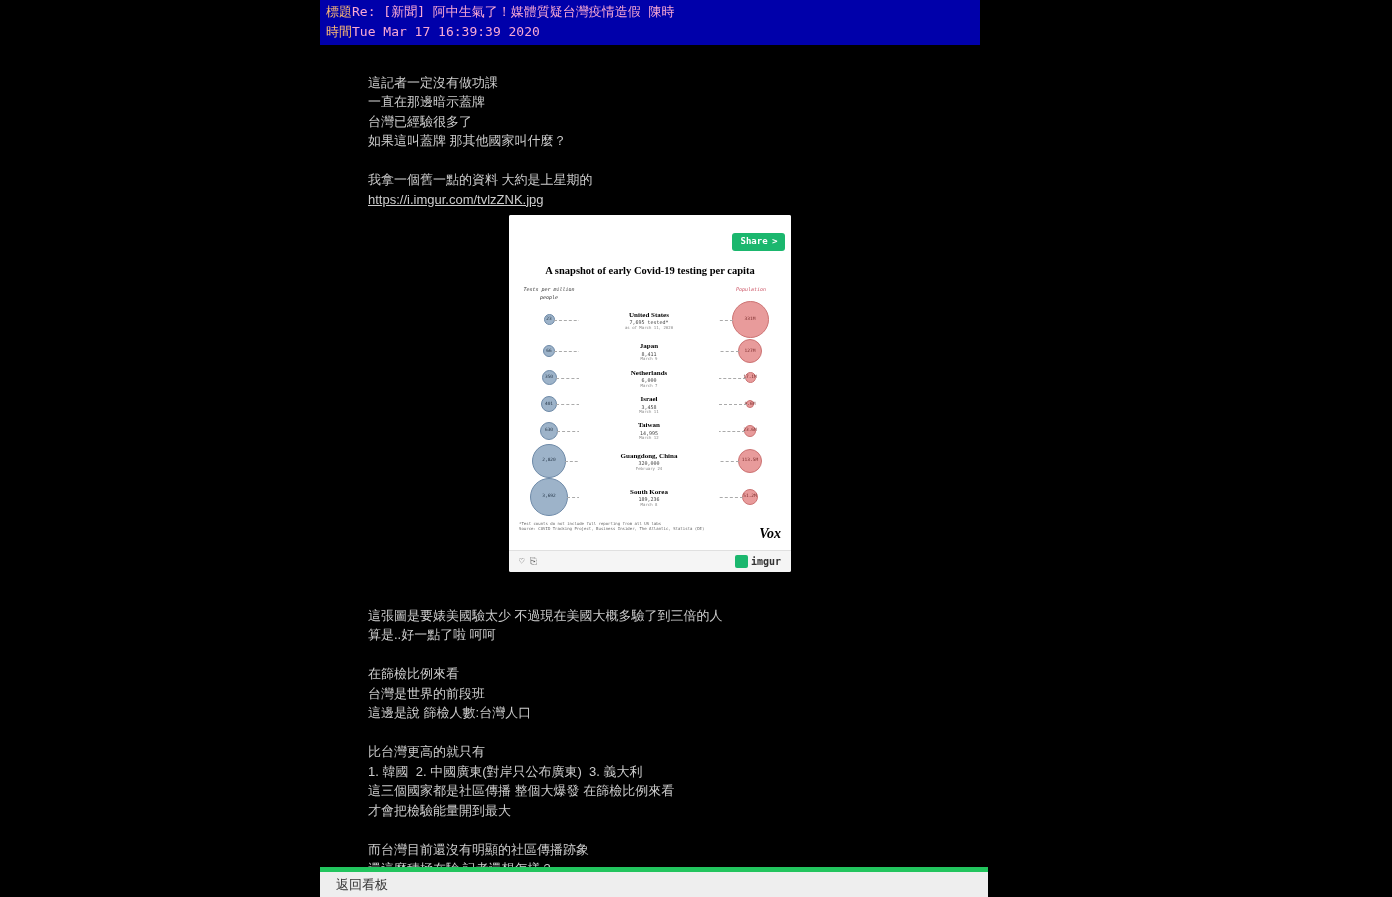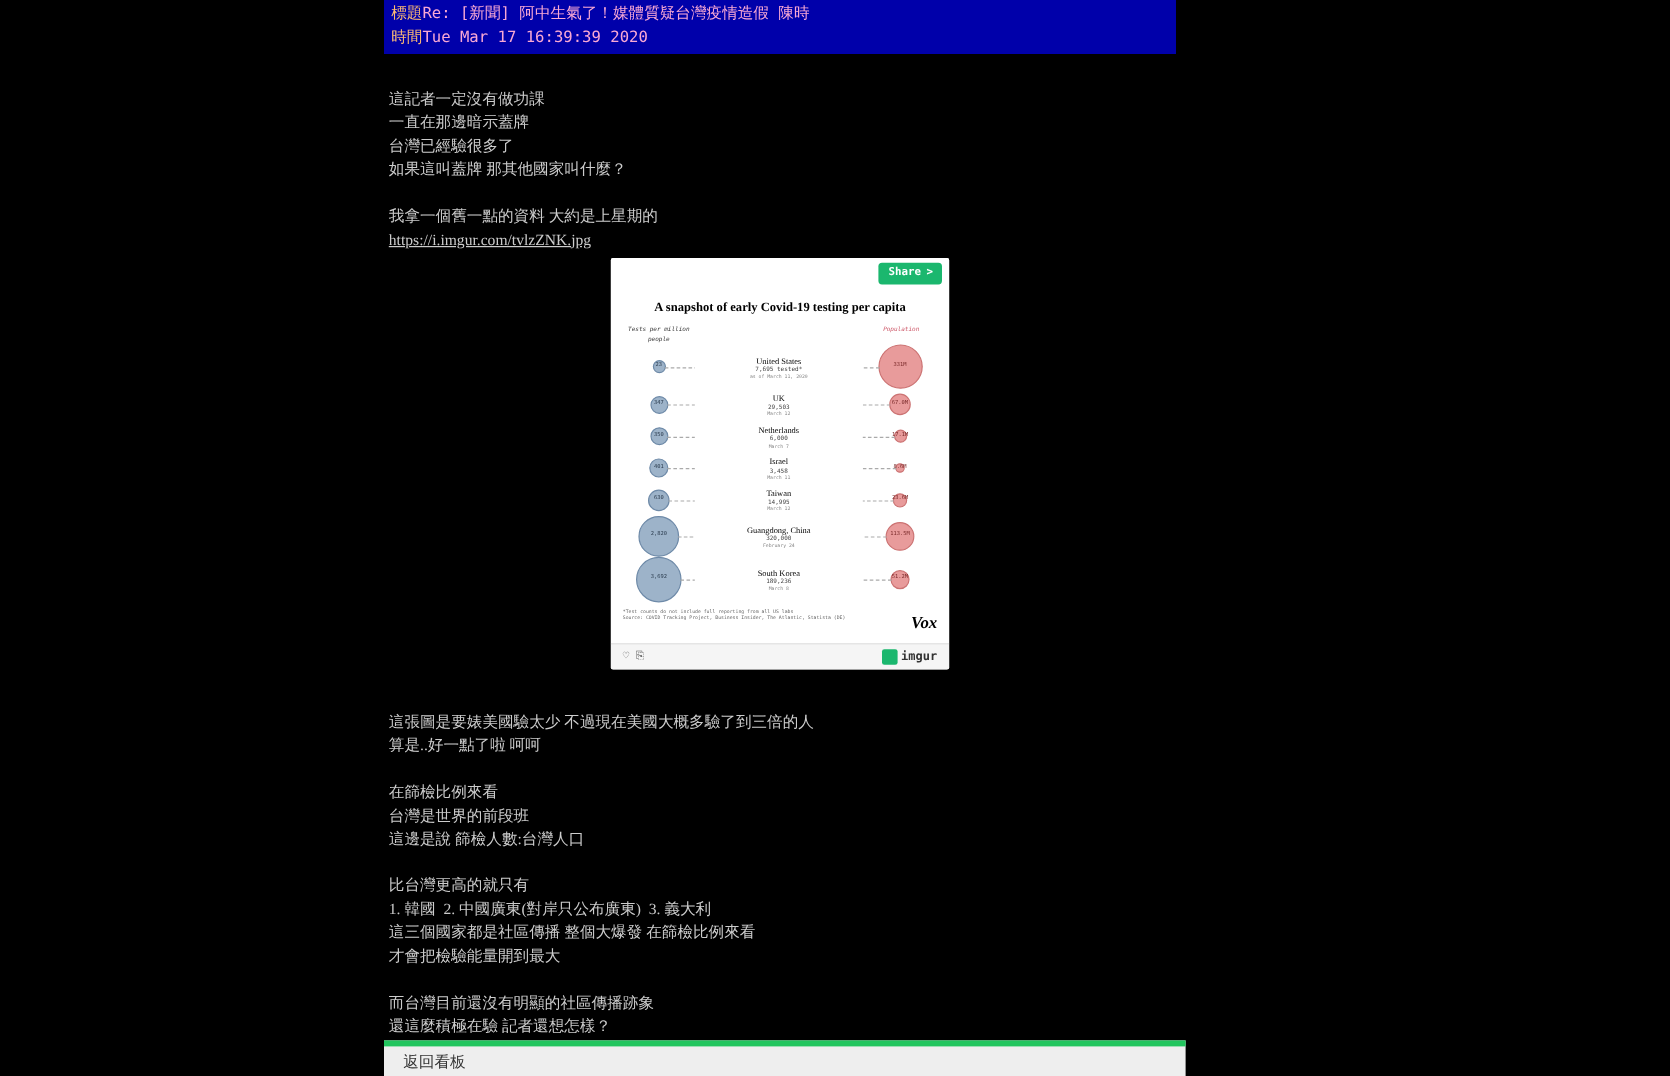--- a/index.html
+++ b/index.html
@@ -33,22 +33,23 @@
   }
   .header-label {
     color: #fdba74;
   }
   .header-value {
     color: #f9a8d4;
   }
   .post-text {
     color: #ccc;
     white-space: pre;
-    font-family: Liberation Serif, serif;
+    font-family: Liberation Sans, sans-serif;
     padding: 8px 4px 0 4px;
+    margin-left: 44px;
   }
   .post-link {
     color: #ccc;
     text-decoration: underline;
     cursor: pointer;
   }
   .embed {
     width: 282px;
     margin: 6px auto 6px auto;
     background: #fff;
@@ -65,20 +66,21 @@
   .share-btn {
     background: #1bb76e;
     color: #fff;
     font-size: 9px;
     font-weight: bold;
     padding: 2px 8px;
     border-radius: 3px;
     display: inline-flex;
     align-items: center;
     gap: 4px;
+    margin-top: 14px;
   }
   .share-btn::after {
     content: "<";
     transform: scaleX(-1);
     display: inline-block;
     font-weight: bold;
   }
   .infographic {
     background: #fff;
     padding: 8px 10px 6px 10px;
@@ -146,21 +148,21 @@
     border-radius: 50%;
     display: flex;
     align-items: center;
     justify-content: center;
     font-size: 4.5px;
     color: #7a2a2a;
     border: 0.5px solid #cc7373;
   }
   .country {
     font-family: Georgia, serif;
-    font-weight: normal;
+    font-weight: bold;
     font-size: 7px;
   }
   .tested {
     font-size: 5px;
     color: #444;
     line-height: 1.1;
   }
   .date {
     font-size: 4px;
     color: #888;
@@ -277,32 +279,32 @@
               <div class="col-mid" style="background: rgb(255, 255, 255); z-index: 1;">
                 <div class="country">United States</div>
                 <div class="tested">7,695 tested*</div>
                 <div class="date">as of March 11, 2020</div>
               </div>
               <div class="col-right">
                 <div class="bubble-red" style="width: 35px; height: 35px;">331M</div>
               </div>
             </div>
             <div class="row">
-              <div class="dash" style="left: 36.5px; right: 150px;"></div>
-              <div class="dash" style="left: 150px; right: 39px;"></div>
-              <div class="col-left">
-                <div class="bubble-blue" style="width: 13px; height: 13px;">347</div>
-              </div>
-              <div class="col-mid" style="background: rgb(255, 255, 255); z-index: 1;">
-                <div class="country">UK</div>
-                <div class="tested">29,503</div>
-                <div class="date">March 12</div>
-              </div>
-              <div class="col-right">
-                <div class="bubble-red" style="width: 16px; height: 16px;">67.0M</div>
+              <div class="dash" style="left: 35px; right: 150px;"></div>
+              <div class="dash" style="left: 150px; right: 42px;"></div>
+              <div class="col-left">
+                <div class="bubble-blue" style="width: 10px; height: 10px;">66</div>
+              </div>
+              <div class="col-mid" style="background: rgb(255, 255, 255); z-index: 1;">
+                <div class="country">Japan</div>
+                <div class="tested">8,411</div>
+                <div class="date">March 9</div>
+              </div>
+              <div class="col-right">
+                <div class="bubble-red" style="width: 22px; height: 22px;">127M</div>
               </div>
             </div>
             <div class="row">
               <div class="dash" style="left: 36.5px; right: 150px;"></div>
               <div class="dash" style="left: 150px; right: 35.5px;"></div>
               <div class="col-left">
                 <div class="bubble-blue" style="width: 13px; height: 13px;">350</div>
               </div>
               <div class="col-mid" style="background: rgb(255, 255, 255); z-index: 1;">
                 <div class="country">Netherlands</div>

